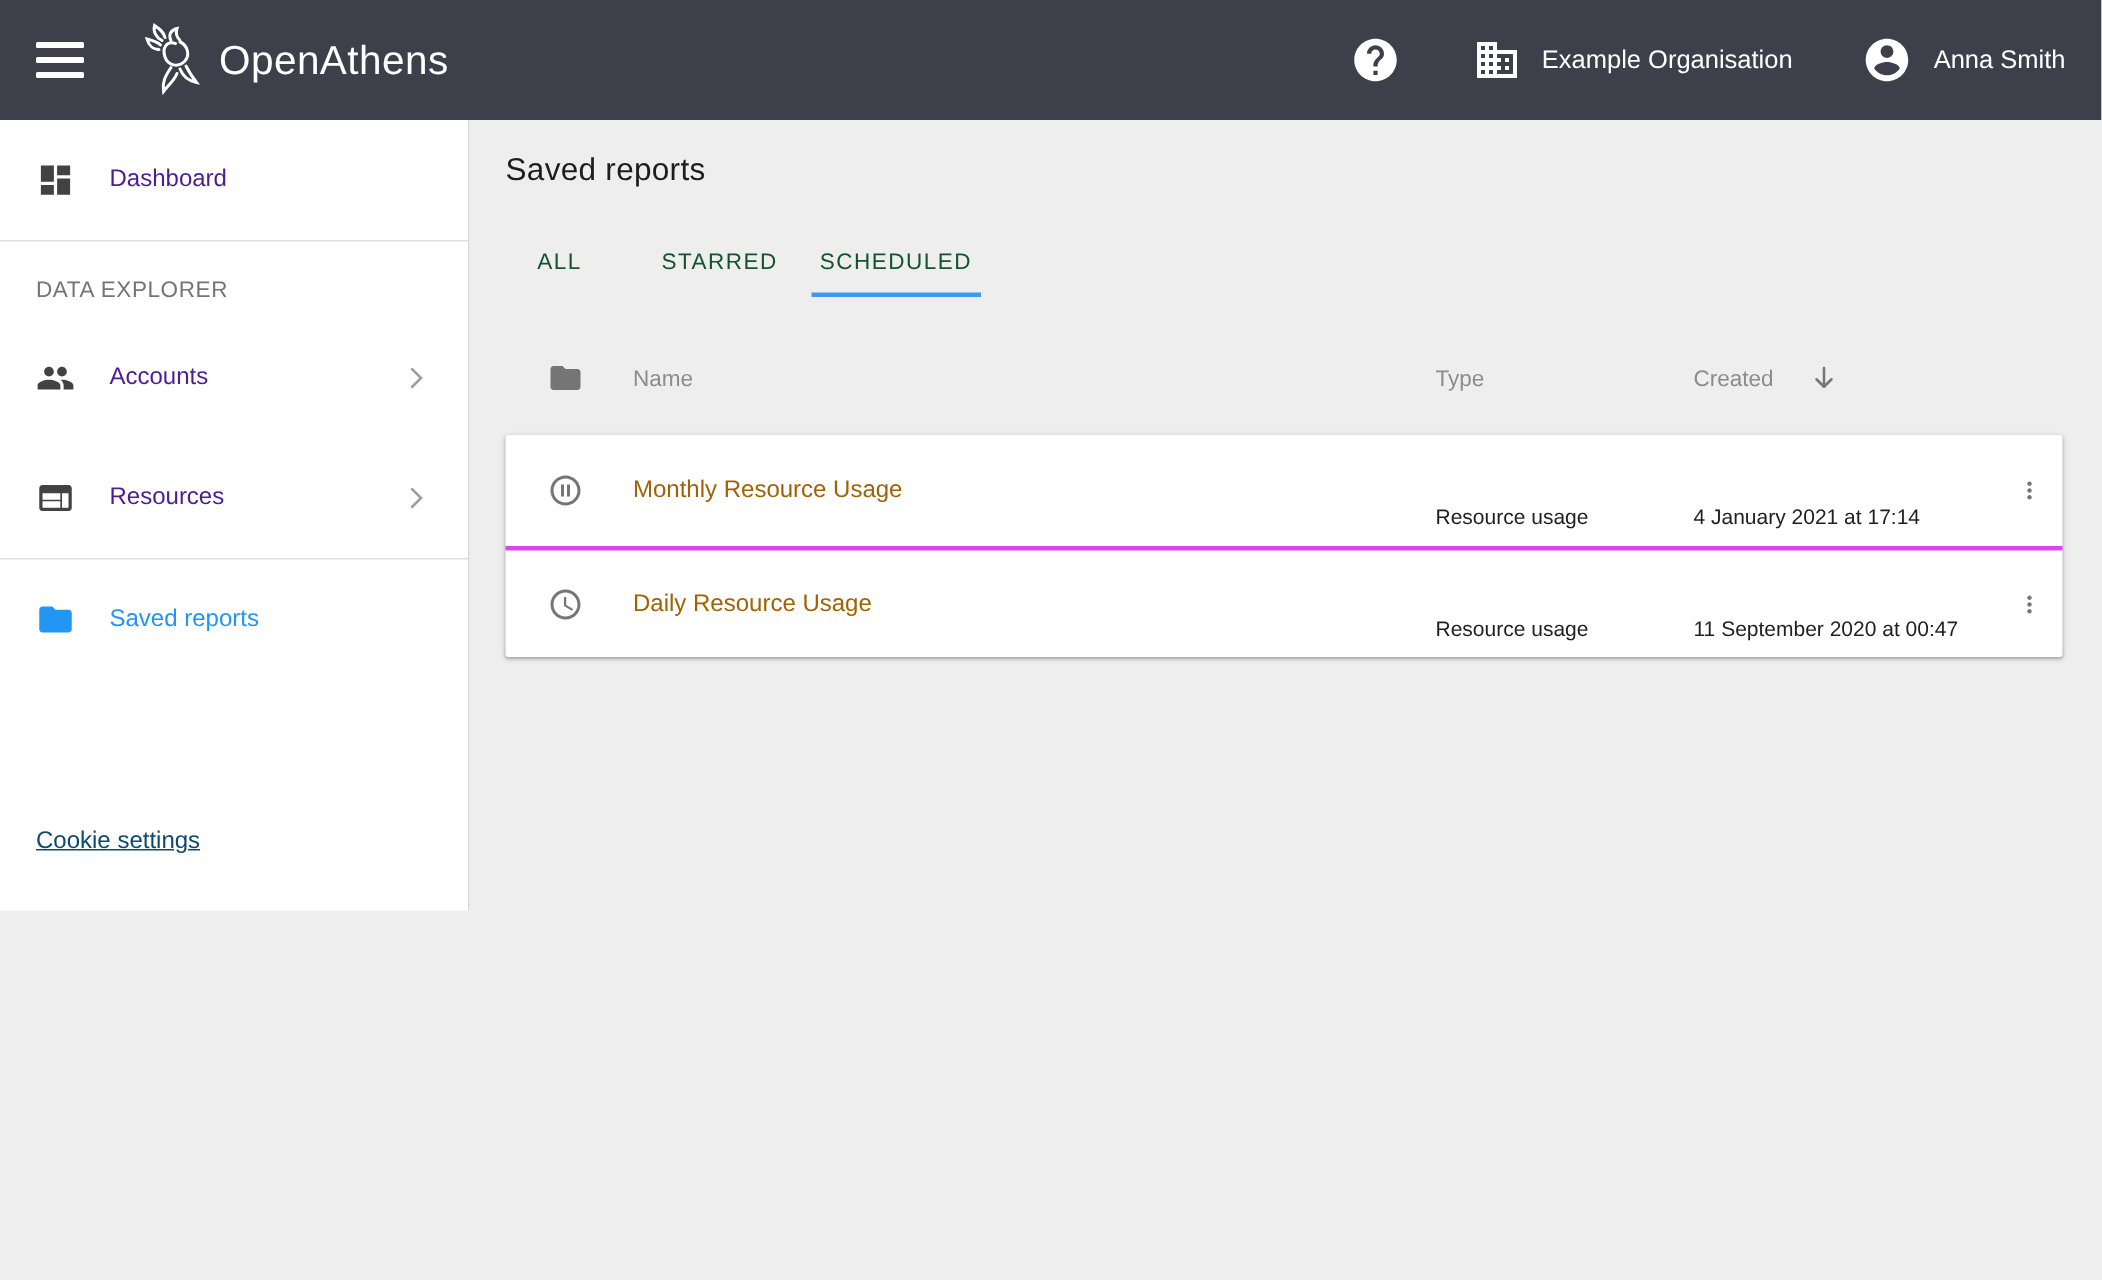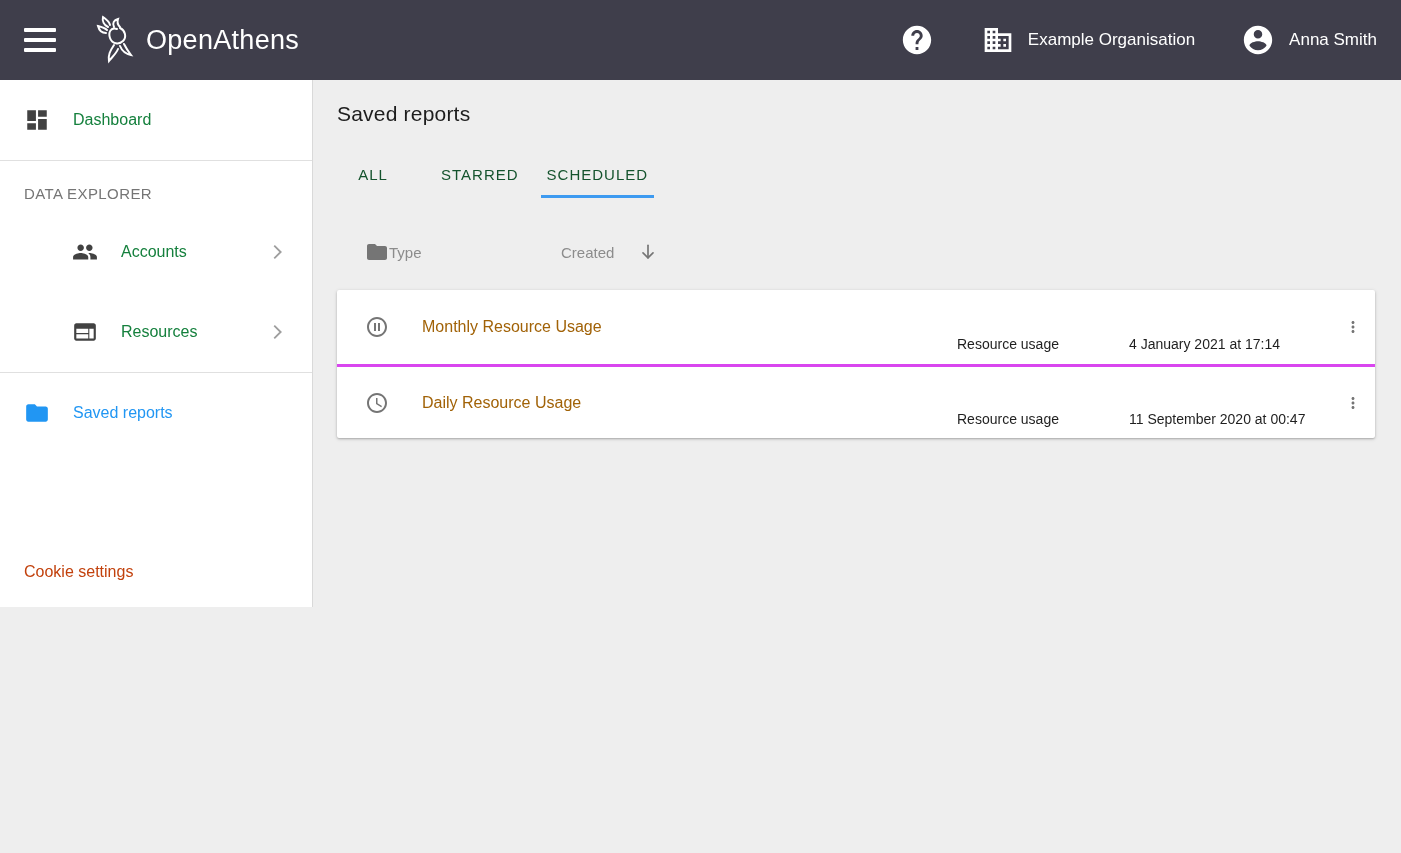--- a/index.html
+++ b/index.html
@@ -40,30 +40,30 @@
     border-right: 1px solid #d9d9d9;
     display: flex; flex-direction: column;
     position: relative;
   }
   .nav-item {
     display: flex; align-items: center;
     height: 80px; padding: 0 24px;
     cursor: pointer; font-size: 16px;
   }
   .nav-item .nav-icon { width: 26px; height: 26px; margin-right: 23px; flex: 0 0 26px; display: flex; align-items: center; }
-  .nav-item .nav-label { flex: 1; color: #15803d; }
+  .nav-item .nav-label { flex: 1; color: #4c1d95; }
   .nav-item.active .nav-label { color: #2196f3; }
   .nav-chevron { color: #9e9e9e; display: flex; }
   .side-divider { border-top: 1px solid #e0e0e0; }
   .section-label {
     padding: 24px 24px 10px 24px;
     font-size: 15px; color: #757575; letter-spacing: 0.4px;
   }
-  .nav-item.sub { height: 80px; margin-left: 48px; }
-  .cookie { margin-top: auto; padding: 0 24px 26px 24px; font-size: 16px; color: #c2410c; cursor: pointer; }
+  .nav-item.sub { height: 80px; }
+  .cookie { margin-top: auto; padding: 0 24px 37px 24px; font-size: 16px; color: #0c4a6e; cursor: pointer; text-decoration: underline; }
 
   
   .main { flex: 1; background: #eeeeee; padding: 0 26px 0 24px; overflow: hidden; }
   .page-title { font-size: 21px; font-weight: 500; color: #1d1d1d; margin: 22px 0 0 0; letter-spacing: 0.2px; }
 
   .tabs { display: flex; margin-top: 24px; height: 48px; align-items: stretch; }
   .tab {
     display: flex; align-items: center; justify-content: center;
     padding: 0 14px; min-width: 72px;
     font-size: 15px; letter-spacing: 1px; color: #14532d;
@@ -221,20 +221,21 @@
         <div class="tab" style="margin-left:18px;">STARRED</div>
         <div class="tab active">SCHEDULED</div>
       </div>
 
       <div class="grid-row table-header">
         <span class="cell-icon icon-gray">
           <svg width="26" height="26" viewBox="0 0 24 24" fill="currentColor">
             <path d="M10 4H4c-1.1 0-1.99.9-1.99 2L2 18c0 1.1.9 2 2 2h16c1.1 0 2-.9 2-2V8c0-1.1-.9-2-2-2h-8l-2-2z"></path>
           </svg>
         </span>
+        <span class="cell-name">Name</span>
         <span class="cell-type">Type</span>
         <span class="cell-created">
           <span>Created</span>
           <span class="sort-arrow">
             <svg width="20" height="20" viewBox="0 0 24 24" fill="none" stroke="currentColor" stroke-width="2" stroke-linecap="round" stroke-linejoin="round">
               <path d="M12 4v15"></path>
                 <path d="M6 13l6 6 6-6"></path>
             </svg>
           </span>
         </span>

